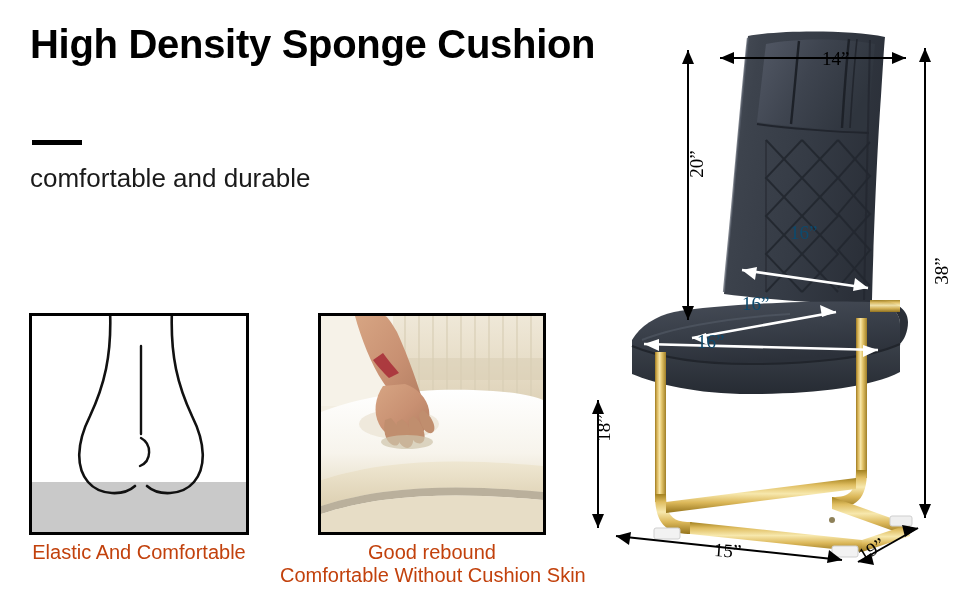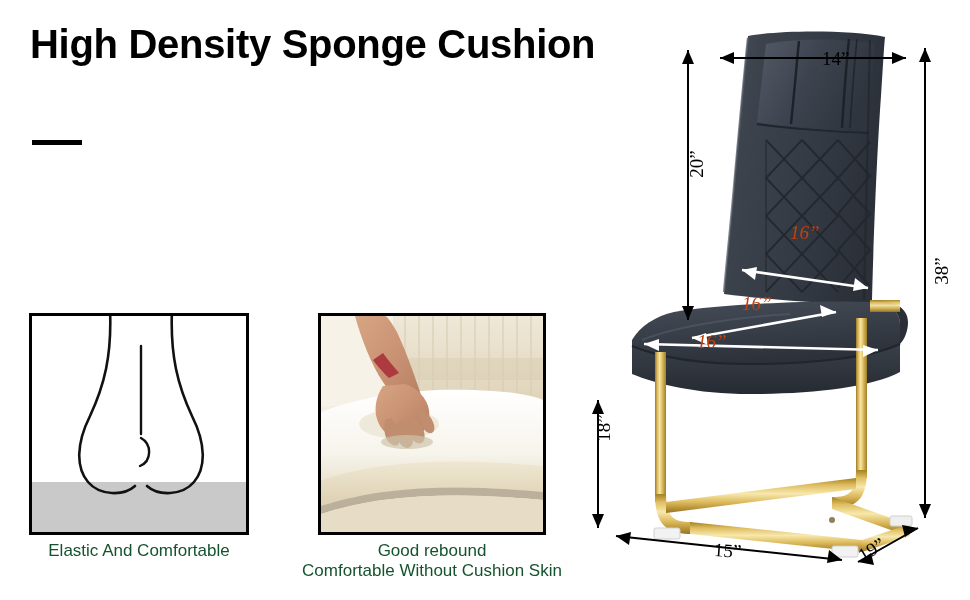--- a/index.html
+++ b/index.html
@@ -25,21 +25,21 @@
     font-size:26px;color:#1a1a1a;font-weight:normal;
   }
 
   
   .panel{position:absolute;}
   .panel .frame{
     position:absolute;left:0;top:0;border:3px solid #000;
     box-sizing:border-box;overflow:hidden;background:#fff;
   }
   .caption{
-    position:absolute;text-align:center;font-size:17px;color:#14532d;
+    position:absolute;text-align:center;font-size:20px;color:#c2410c;
     line-height:1.15;white-space:nowrap;
   }
 
   #panel-elastic{left:29px;top:313px;}
   #panel-elastic .frame{width:220px;height:222px;}
   #panel-elastic .caption{left:-8px;top:228px;width:236px;}
 
   #panel-rebound{left:318px;top:313px;}
   #panel-rebound .frame{width:228px;height:222px;}
   #panel-rebound .caption{left:-38px;top:228px;width:304px;text-align:center;}
@@ -50,34 +50,35 @@
   }
 
   
   .photo{position:absolute;inset:0;}
 
   
   .dim{
     position:absolute;font-size:19px;color:#000;white-space:nowrap;
     font-family:"Liberation Serif","DejaVu Serif",serif;
   }
-  .dim.w{color:#c2410c;font-style:italic;}
+  .dim.w{color:#0c4a6e;}
   .dim.rot{transform:rotate(-90deg);transform-origin:center center;}
   .dim.tilt15{transform:rotate(4deg);}
   .dim.tilt19{transform:rotate(-32deg);}
 </style>
 </head>
 <body>
 
 <div class="stage">
 
   <div class="headline">
     <span>High Density Sponge Cushion</span>
   </div>
   <div class="rule"></div>
+  <div class="subhead">comfortable and durable</div>
 
   <div class="panel" id="panel-elastic">
     <div class="frame">
       <div class="floor"></div>
       <svg width="214" height="216" viewBox="0 0 214 216" style="position:absolute;left:0;top:0;">
 
         <path d="M78 -6 C80 40 72 70 58 100 C44 128 44 152 56 166
                  C68 180 92 180 103 170" fill="none" stroke="#111" stroke-width="2.6" stroke-linecap="round"></path>
 
         <path d="M140 -6 C138 40 146 70 160 100 C174 128 174 152 162 166

